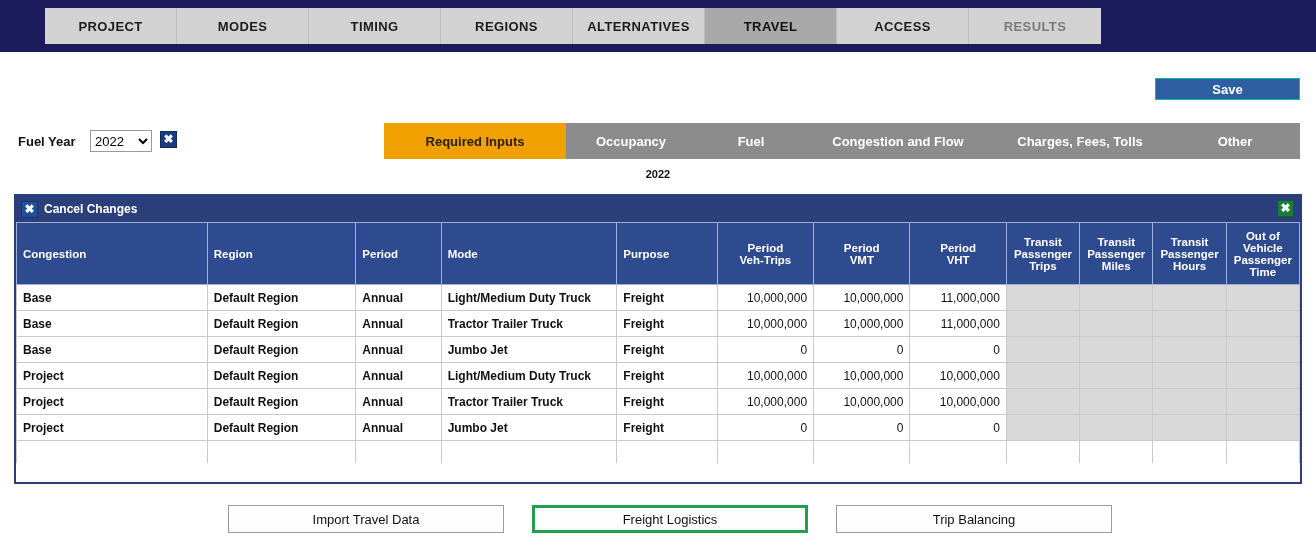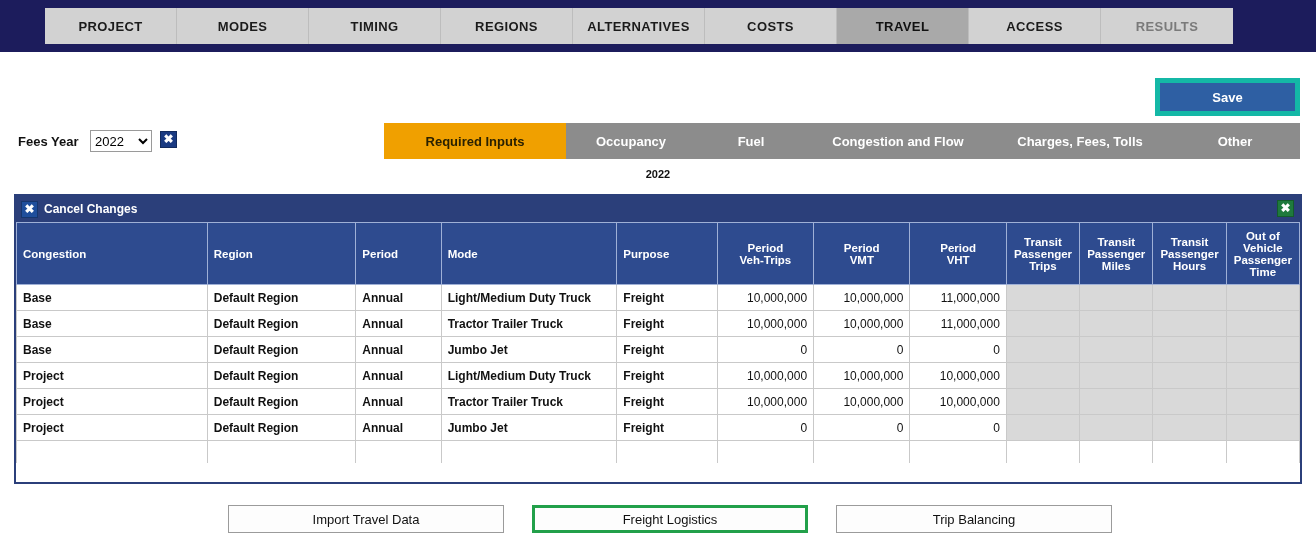--- a/index.html
+++ b/index.html
@@ -28,25 +28,25 @@
     border-right: 1px solid #bdbdbd;
     cursor: pointer;
   }
   .navtab.active { background: #a9a9a9; color: #111; }
   .navtab.disabled { color: #7a7a7a; background: #d2d2d2; }
   .navtab:last-child { border-right: none; }
 
   
   .save-btn {
     position: absolute; right: 16px; top: 78px;
-    width: 145px; height: 38px;
+    width: 145px; height: 22px;
     background: #2e5fa3; color: #ffffff;
     font-size: 13px; font-weight: bold;
     display: flex; align-items: center; justify-content: center;
-    border: 5px solid #14b8a6; cursor: pointer;
+    border: 1px solid #14b8a6; cursor: pointer;
   }
 
   
   .datayear-label {
     position: absolute; left: 18px; top: 134px;
     font-size: 13px; font-weight: bold; color: #111;
   }
   .datayear-select {
     position: absolute; left: 90px; top: 130px;
     width: 62px; height: 22px;
@@ -139,30 +139,29 @@
 
 <div id="root">
 
   <div class="navbar">
     <div class="navtabs">
         <div class="navtab">PROJECT</div>
         <div class="navtab">MODES</div>
         <div class="navtab">TIMING</div>
         <div class="navtab">REGIONS</div>
         <div class="navtab">ALTERNATIVES</div>
-        <div class="navtab">COSTS</div>
         <div class="navtab active">TRAVEL</div>
         <div class="navtab">ACCESS</div>
         <div class="navtab disabled">RESULTS</div>
       </div>
   </div>
 
   <div class="save-btn">Save</div>
 
-  <div class="datayear-label">Fees Year</div>
+  <div class="datayear-label">Fuel Year</div>
   <select class="datayear-select">
     <option>2022</option>
   </select>
   <span id="datayear-export" class="excel-icon dark">✖</span>
 
   <div class="subtabs">
       <div class="subtab active" style="width: 182px;">Required Inputs</div>
       <div class="subtab" style="width: 130px;">Occupancy</div>
       <div class="subtab" style="width: 110px;">Fuel</div>
       <div class="subtab" style="width: 184px;">Congestion and Flow</div>

